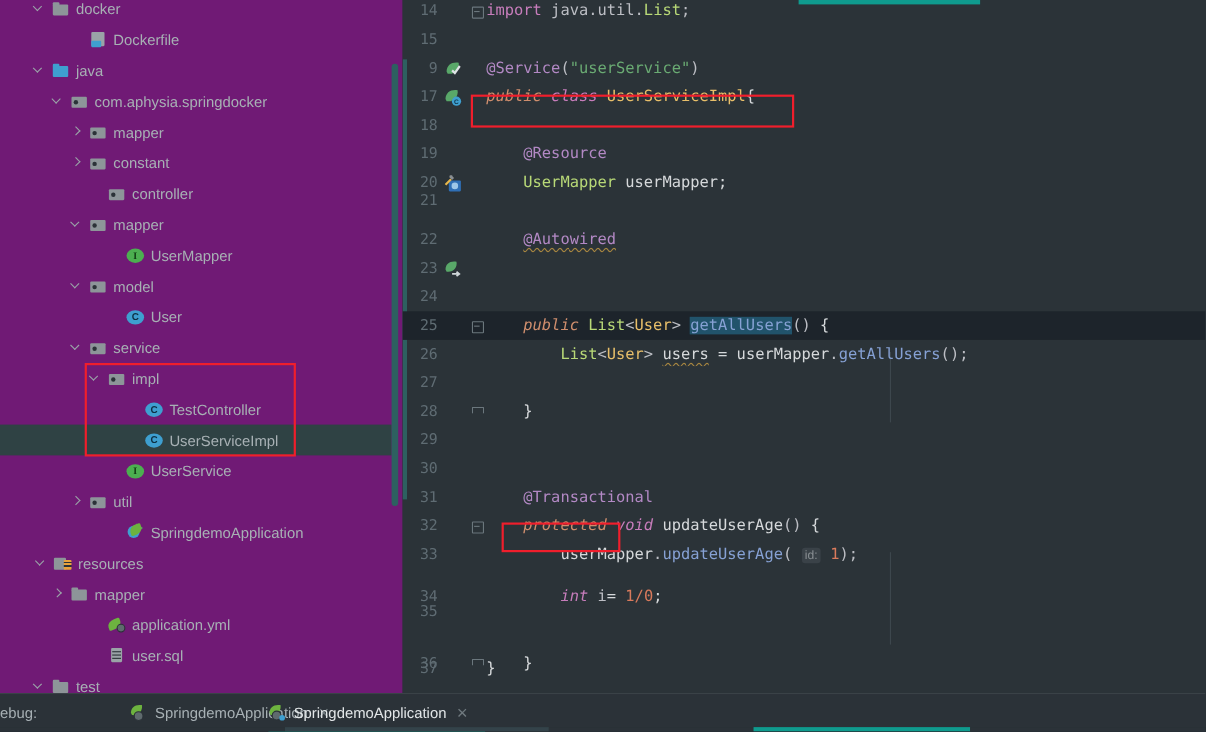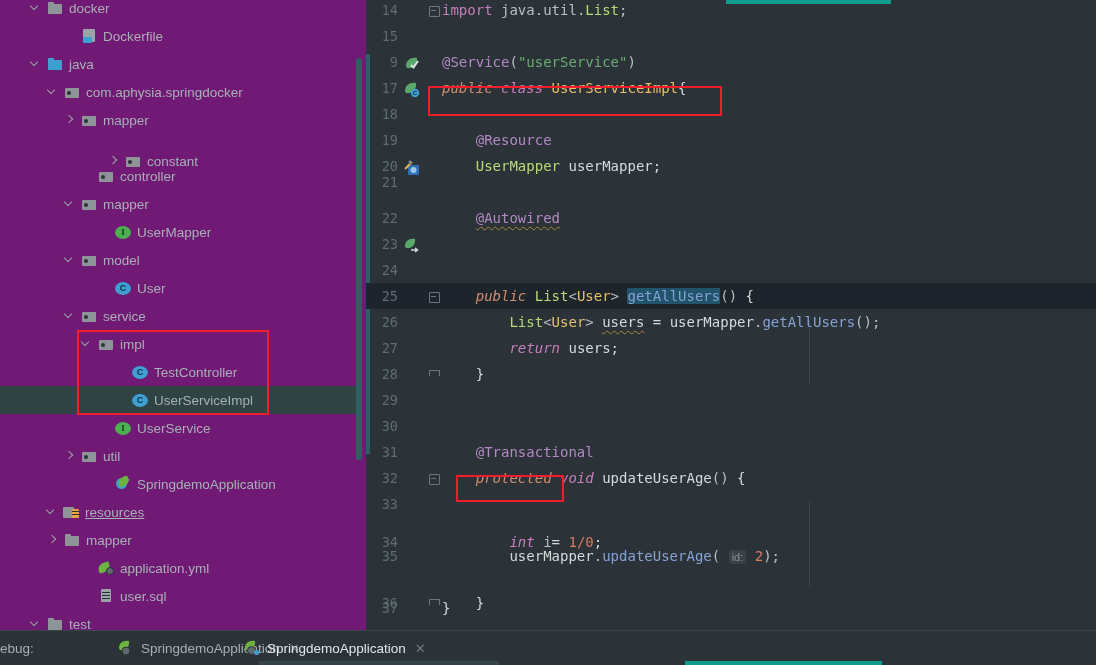--- a/index.html
+++ b/index.html
@@ -260,21 +260,21 @@
           <span class="arrow down" style="margin-right: 6px;"></span>
           <span class="ico folder-pkg"></span>
           <span class="tree-label">com.aphysia.springdocker</span>
         </div>
         <div class="tree-row" style="top: 106px; position: absolute; left: 0px; width: 356px;">
           <div style="width: 64px; flex: 0 0 64px;"></div>
           <span class="arrow right" style="margin-right: 6px;"></span>
           <span class="ico folder-pkg"></span>
           <span class="tree-label">mapper</span>
         </div>
-        <div class="tree-row" style="top: 147px; position: absolute; left: 0px; width: 296px; margin-left: 44px;">
+        <div class="tree-row" style="top: 134px; position: absolute; left: 0px; width: 296px;">
           <div style="width: 64px; flex: 0 0 64px;"></div>
           <span class="arrow right" style="margin-right: 6px;"></span>
           <span class="ico folder-pkg"></span>
           <span class="tree-label">constant</span>
         </div>
         <div class="tree-row" style="top: 162px; position: absolute; left: 0px; width: 324px; text-align: right;">
           <div style="width: 81px; flex: 0 0 81px;"></div>
           <span class="arrow" style="margin-right: 6px;"></span>
           <span class="ico folder-pkg"></span>
           <span class="tree-label">controller</span>
@@ -340,21 +340,21 @@
           <span class="tree-label">util</span>
         </div>
         <div class="tree-row" style="top: 470px; position: absolute; left: 0px; width: 356px;">
           <div style="width: 98px; flex: 0 0 98px;"></div>
           <span class="arrow" style="margin-right: 6px;"></span>
           <span class="ico spring">
             <span class="badge-play"></span>
           </span>
           <span class="tree-label">SpringdemoApplication</span>
         </div>
-        <div class="tree-row" style="top: 498px; position: absolute; left: 16px; width: 356px; text-decoration: underline;">
+        <div class="tree-row" style="top: 498px; position: absolute; left: 2px; width: 356px;">
           <div style="width: 30px; flex: 0 0 30px;"></div>
           <span class="arrow down" style="margin-right: 6px;"></span>
           <span class="ico folder-res"></span>
           <span class="tree-label">resources</span>
         </div>
         <div class="tree-row" style="top: 526px; position: absolute; left: 0px; width: 356px;">
           <div style="width: 47px; flex: 0 0 47px;"></div>
           <span class="arrow right" style="margin-right: 6px;"></span>
           <span class="ico folder"></span>
           <span class="tree-label">mapper</span>
@@ -408,29 +408,29 @@
             </svg></span><span class="codetext">    <span class="type-i">UserMapper</span> <span class="white">userMapper;</span></span></div>
         <div class="code-line" style="top: 169px;"><span class="lineno">21</span><span class="codetext"></span></div>
         <div class="code-line" style="top: 205px; text-decoration: underline;"><span class="lineno">22</span><span class="codetext">    <span class="ann squiggle">@Autowired</span></span></div>
         <div class="code-line" style="top: 231px;"><span class="lineno">23</span><span class="gutter-ico"><svg width="16" height="16" viewBox="0 0 16 16">
               <path d="M1 8 C1 3,5 0,11 1 C12 6,8 11,2 10 Z" fill="#59a869"></path>
               <path d="M7 12 h6 M11 10 l2.5 2 -2.5 2" stroke="#cfd6d9" stroke-width="1.6" fill="none"></path>
             </svg></span></div>
         <div class="code-line" style="top: 257px;"><span class="lineno">24</span><span class="codetext"></span></div>
         <div class="code-line current" style="top: 283px;"><span class="lineno">25</span><span class="fold start"></span><span class="codetext">    <span class="kw">public</span> <span class="type-i">List</span><span class="angle">&lt;</span><span class="type">User</span><span class="angle">&gt;</span> <span class="meth ident-hl">getAllUsers</span><span class="punct">()</span> <span class="white">{</span></span></div>
         <div class="code-line" style="top: 309px;"><span class="lineno">26</span><span class="codetext">        <span class="type-i">List</span><span class="angle">&lt;</span><span class="type">User</span><span class="angle">&gt;</span> <span class="white squiggle">users</span> <span class="white">=</span> <span class="white">userMapper</span><span class="punct">.</span><span class="meth">getAllUsers</span><span class="punct">();</span></span></div>
-        <div class="code-line" style="top: 335px;"><span class="lineno">27</span><span class="codetext">        <span class="kw2">return</span> <span class="white">users;</span></span></div>
+        <div class="code-line" style="top: 335px;"><span class="lineno">27</span></div>
         <div class="code-line" style="top: 361px;"><span class="lineno">28</span><span class="fold end-bot"></span><span class="codetext">    <span class="white">}</span></span></div>
         <div class="code-line" style="top: 387px;"><span class="lineno">29</span><span class="codetext"></span></div>
         <div class="code-line" style="top: 413px;"><span class="lineno">30</span><span class="codetext"></span></div>
         <div class="code-line" style="top: 439px;"><span class="lineno">31</span><span class="codetext">    <span class="ann">@Transactional</span></span></div>
         <div class="code-line" style="top: 465px;"><span class="lineno">32</span><span class="fold start"></span><span class="codetext">    <span class="kw">protected</span> <span class="kw2">void</span> <span class="white">updateUserAge</span><span class="punct">()</span> <span class="white">{</span></span></div>
-        <div class="code-line" style="top: 491px;"><span class="lineno">33</span></div>
+        <div class="code-line" style="top: 491px;"><span class="lineno">33</span><span class="codetext">        <span class="white">userMapper</span><span class="punct">.</span><span class="meth">updateUserAge</span><span class="punct">(</span> <span class="param-hint">id:</span> <span class="num">1</span><span class="punct">);</span></span></div>
         <div class="code-line" style="top: 517px; margin-top: 12px;"><span class="lineno">34</span><span class="codetext">        <span class="kw2">int</span> <span class="plain">i</span><span class="white">=</span> <span class="num squiggle-red">1/0</span><span class="white">;</span></span></div>
-        <div class="code-line" style="top: 543px;"><span class="lineno">35</span><span class="codetext">        <span class="white">userMapper</span><span class="punct">.</span><span class="meth">updateUserAge</span><span class="punct">(</span> <span class="param-hint">id:</span> <span class="num">2</span><span class="punct">);</span></span></div>
+        <div class="code-line" style="top: 543px;"><span class="lineno">35</span></div>
         <div class="code-line" style="top: 590px;"><span class="lineno">36</span><span class="fold end-bot"></span><span class="codetext">    <span class="white">}</span></span></div>
         <div class="code-line" style="top: 595px;"><span class="lineno">37</span><span class="codetext"><span class="white">}</span></span></div>
       </div>
   </div>
 
   <div class="redbox" style="left:428px;top:86px;width:294px;height:30px;"></div>
   <div class="redbox" style="left:456px;top:475px;width:108px;height:27px;"></div>
   <div class="redbox" style="left:77px;top:330px;width:192px;height:85px;"></div>
 
   <div id="bottombar">

